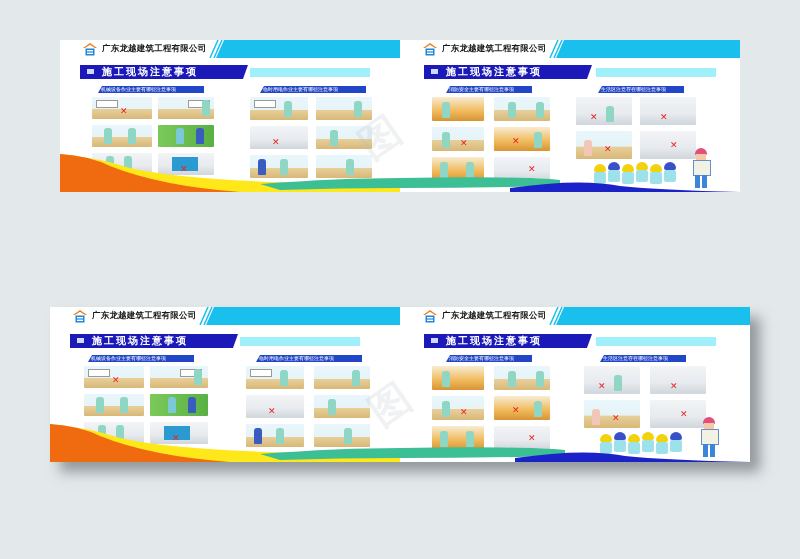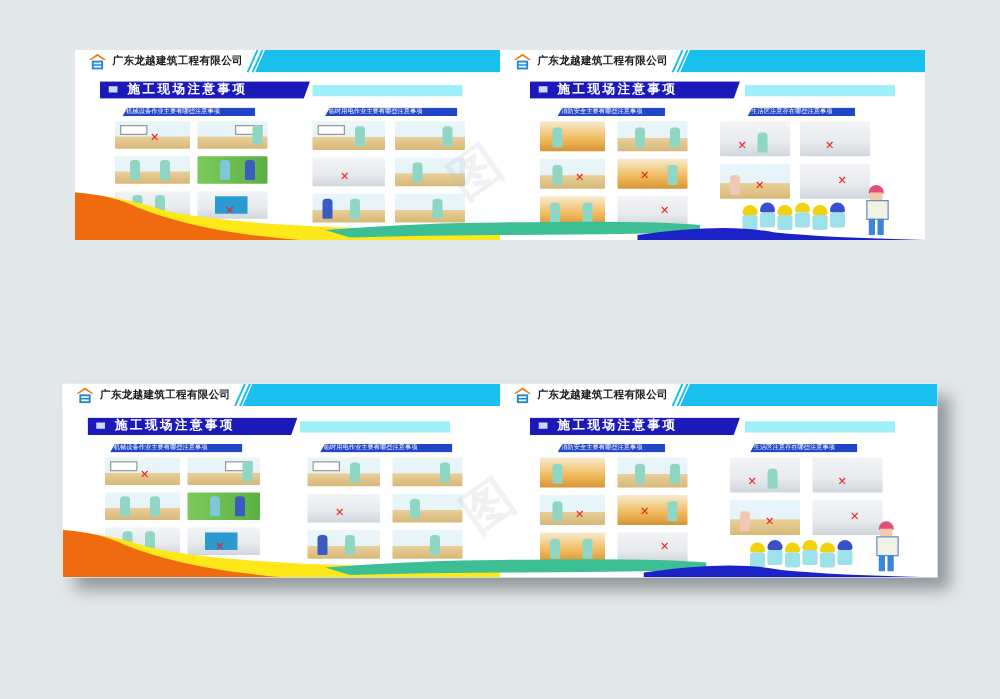--- a/index.html
+++ b/index.html
@@ -3,21 +3,21 @@
 <meta charset="utf-8">
 <style>
   html,body{margin:0;padding:0;}
   body{width:800px;height:559px;background:#e3e8ea;position:relative;overflow:hidden;font-family:"DejaVu Sans",sans-serif;}
   .banner{position:absolute;background:#ffffff;overflow:hidden;}
   .banner.top{left:60px;top:40px;width:680px;height:152px;}
   .banner.bottom{left:50px;top:307px;width:700px;height:155px;box-shadow:10px 10px 12px rgba(80,90,95,0.55);}
   .half{position:absolute;top:0;height:100%;overflow:hidden;background:#fff;}
   .half.left{left:0;width:50%;}
   .half.right{left:50%;width:50%;}
-  .hdr{position:absolute;left:4px;top:0;width:100%;height:18px;}
+  .hdr{position:absolute;left:16px;top:0;width:100%;height:18px;}
   .logo{position:absolute;left:7px;top:3px;width:14px;height:13px;}
   .company{position:absolute;left:26px;top:3px;font-size:8.5px;font-weight:bold;color:#1a1a1a;letter-spacing:0.2px;white-space:nowrap;}
   .slashes{position:absolute;left:128px;top:0;width:20px;height:18px;}
   .cyanbar{position:absolute;left:140px;top:0;right:0;height:18px;background:#19c0ee;clip-path:polygon(8px 0,100% 0,100% 100%,0 100%);}
   .titlebar{position:absolute;left:20px;top:25px;width:168px;height:14px;background:#1b1ab8;clip-path:polygon(0 0,100% 0,97% 100%,0 100%);}
   .titlebar .sq{position:absolute;left:7px;top:4px;width:7px;height:5px;background:#cfd9ff;}
   .titlebar .txt{position:absolute;left:22px;top:0px;font-size:10px;font-weight:bold;color:#fff;letter-spacing:2px;white-space:nowrap;line-height:14px;}
   .lightbar{position:absolute;left:190px;top:28px;width:120px;height:9px;background:#9ff0fb;}
   .sub{position:absolute;top:46px;height:7px;background:#2246c8;color:#fff;font-size:5px;line-height:7px;white-space:nowrap;padding:0 3px;clip-path:polygon(4px 0,100% 0,100% 100%,0 100%);}
   .grid{position:absolute;display:grid;gap:6px;}

